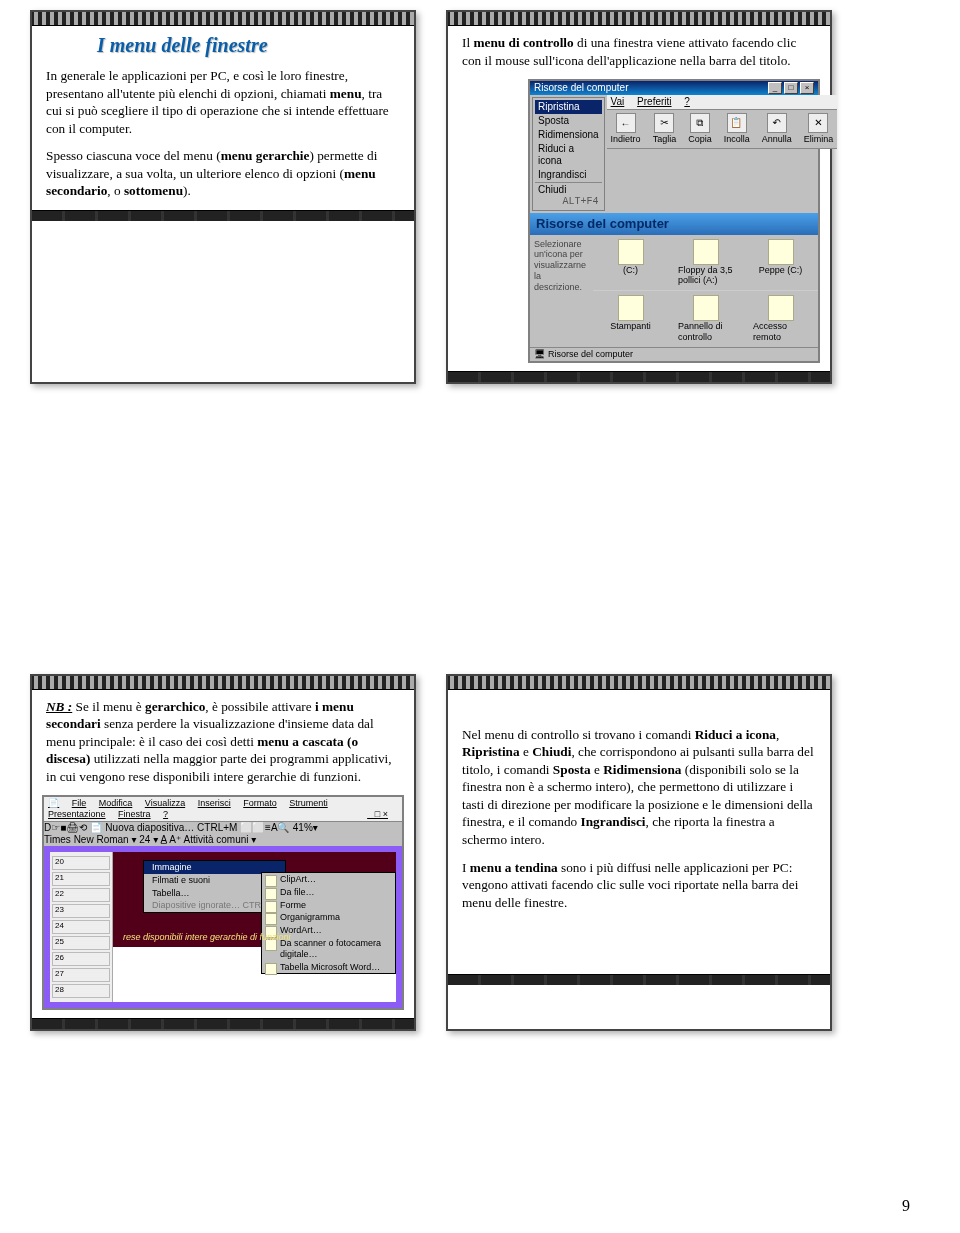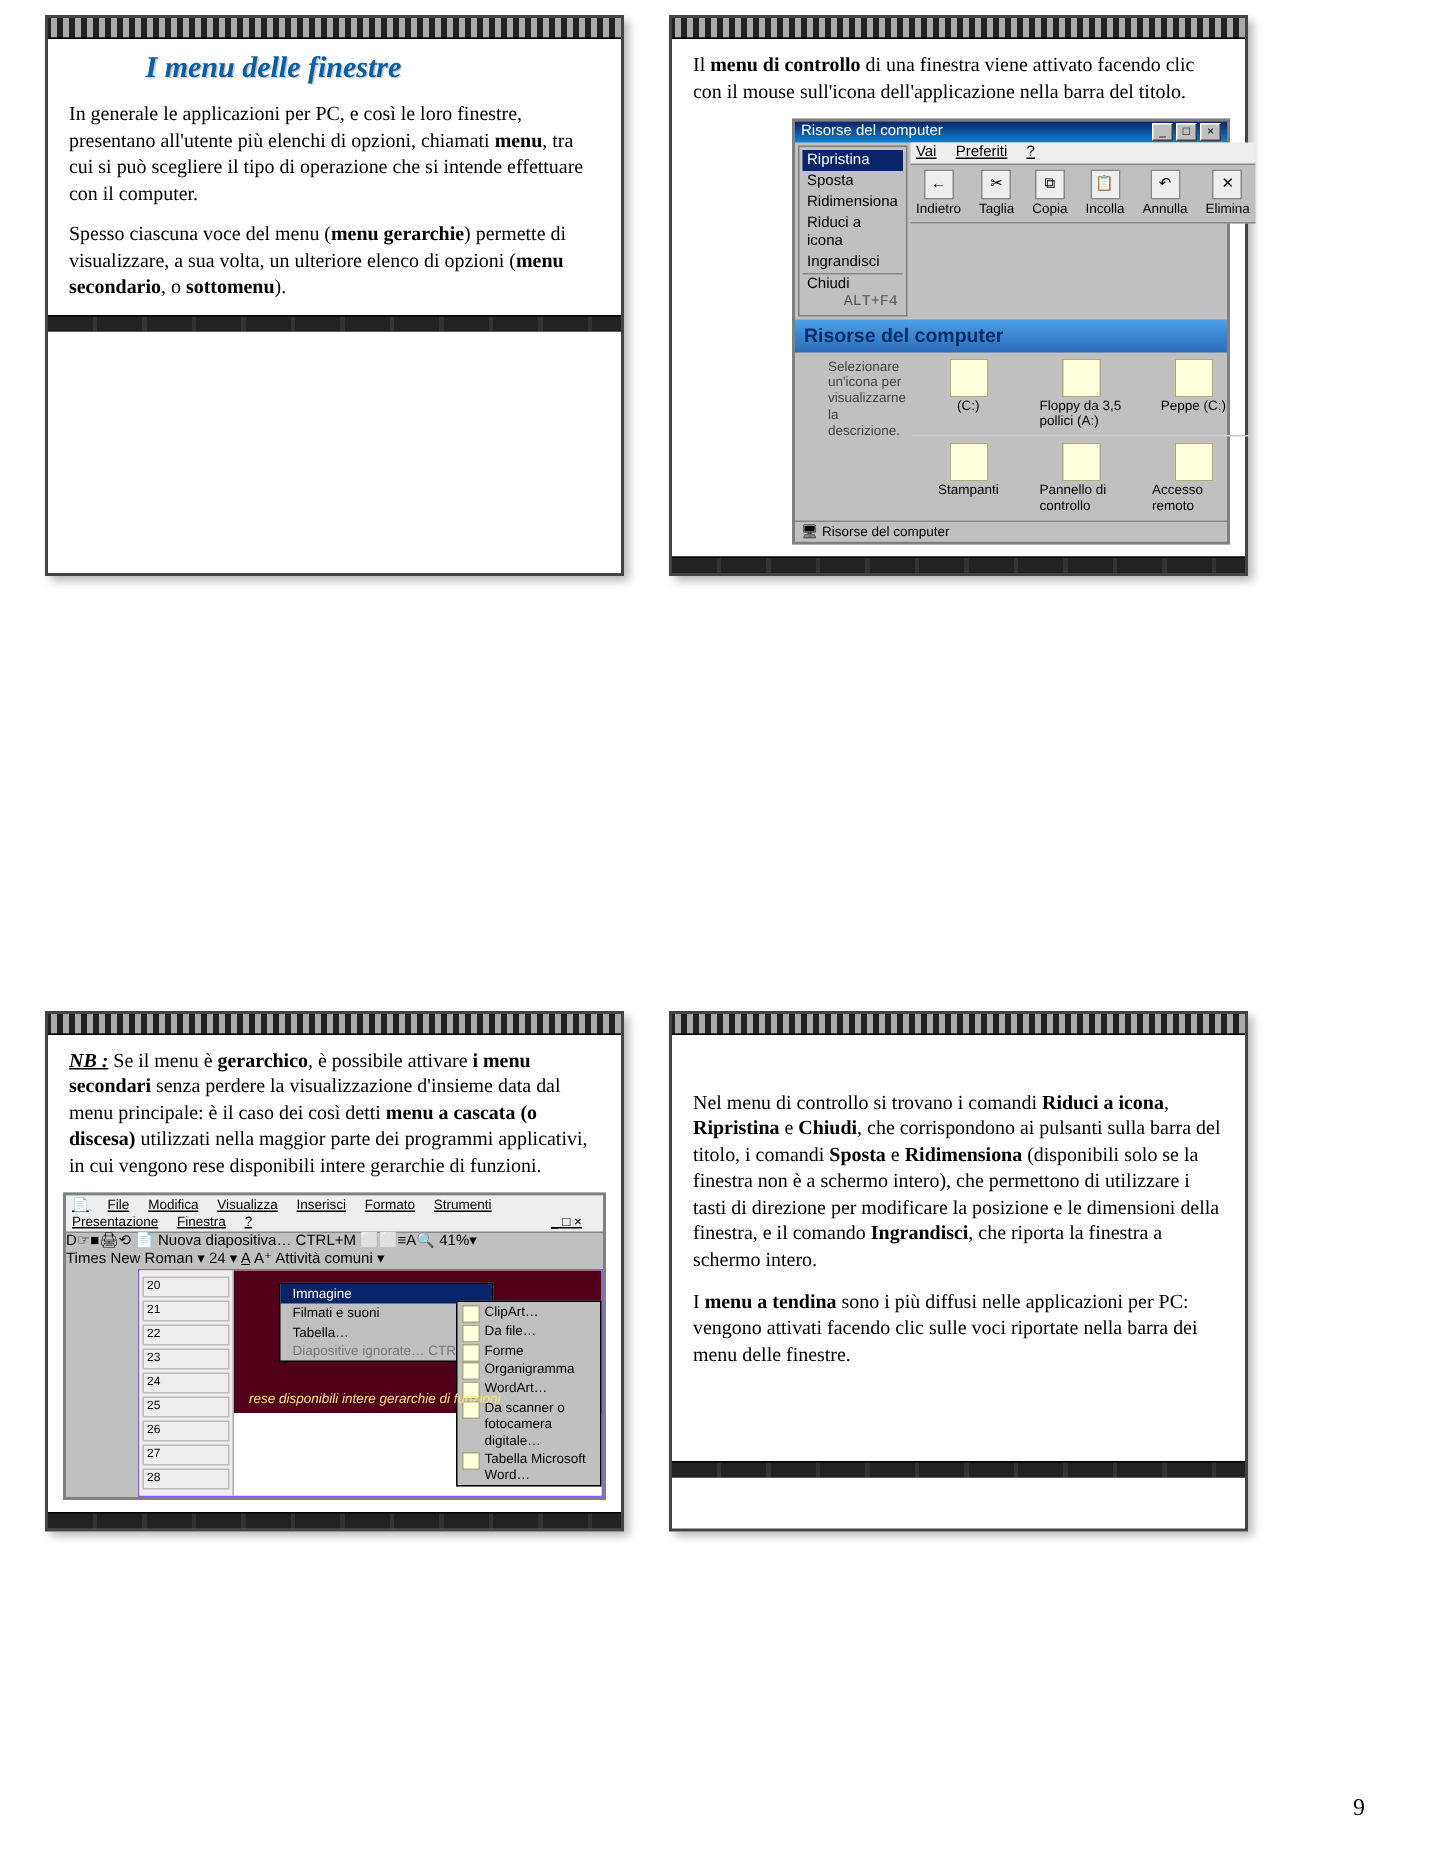--- a/index.html
+++ b/index.html
@@ -120,30 +120,30 @@
     display:flex; gap:20px; padding:4px 10px; font-size:9px;
     border-bottom:1px solid #ccc;
   }
   .win .icons-row .ic {
     display:flex; flex-direction:column; align-items:center; width:55px;
   }
   .win .icons-row .ic .box { width:24px; height:24px; background:#ffd; border:1px solid #aa8; }
   .win .lefttext {
     font-size:9px; color:#444; width:80px; padding:4px;
   }
-  .win .bodyrow { display:flex;padding-left:18px; }
+  .win .bodyrow { display:flex; }
   .win .statusbar {
     background:#c0c0c0; border-top:1px solid #888; padding:1px 4px;
     font-size:9px; 
   }
 
   
   .ppt {
     display:flex; font-family: Tahoma, Arial; font-size:9px;
-    border:1px solid #8b5cf6; background:#fff;margin-left:48px;
+    border:6px solid #8b5cf6; background:#fff;
   }
   .ppt .outline {
     width:58px; background:#eee; border-right:1px solid #aaa;
     padding:2px; font-size:8px;
   }
   .ppt .outline div { border:1px solid #bbb; height:12px; margin:2px 0; padding:0 2px; }
   .ppt .main { flex:1; position:relative; background:#fff; }
   .ppt .stage {
     background:#520019; 
     height:95px; position:relative;

